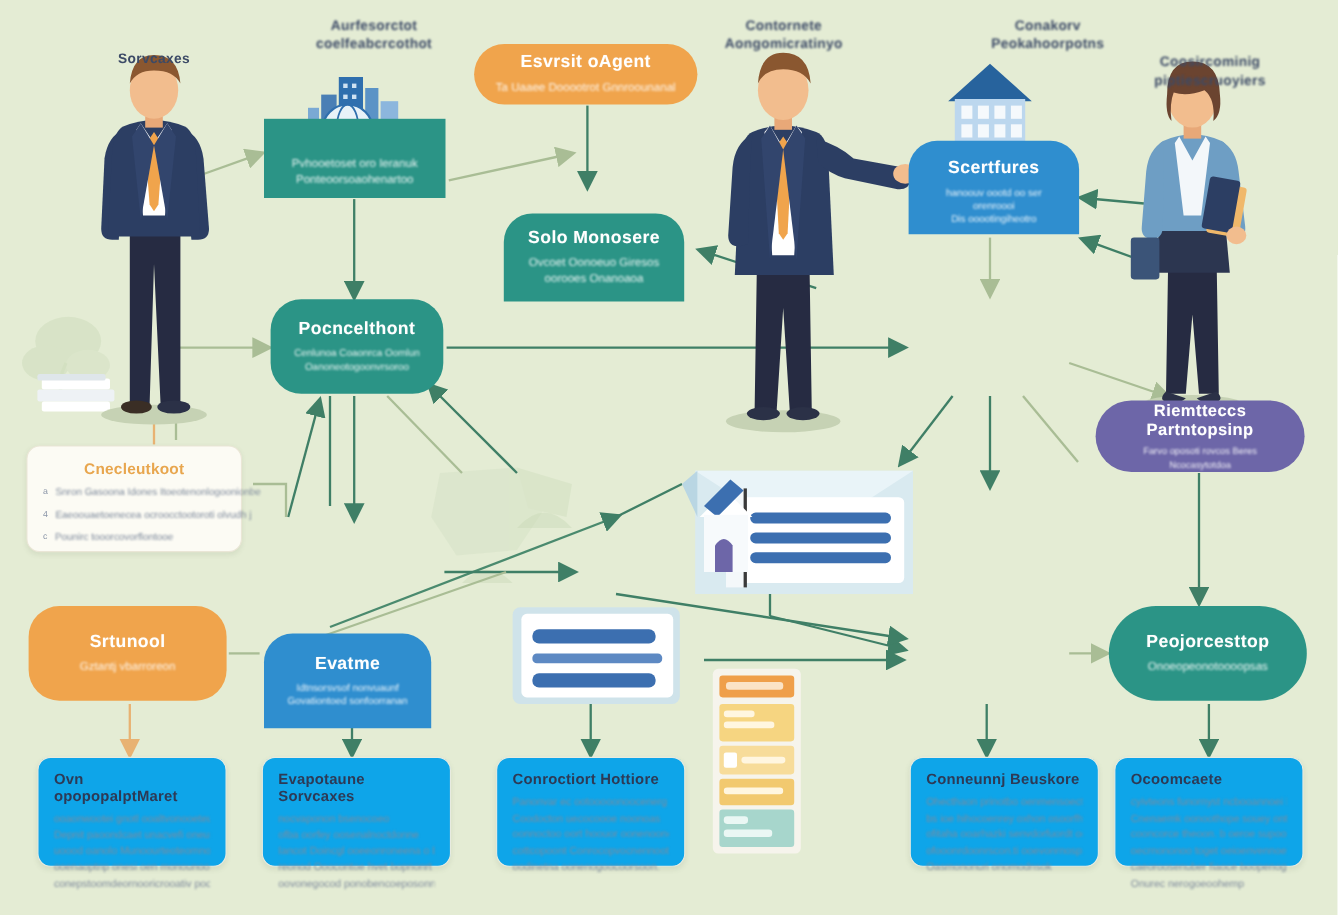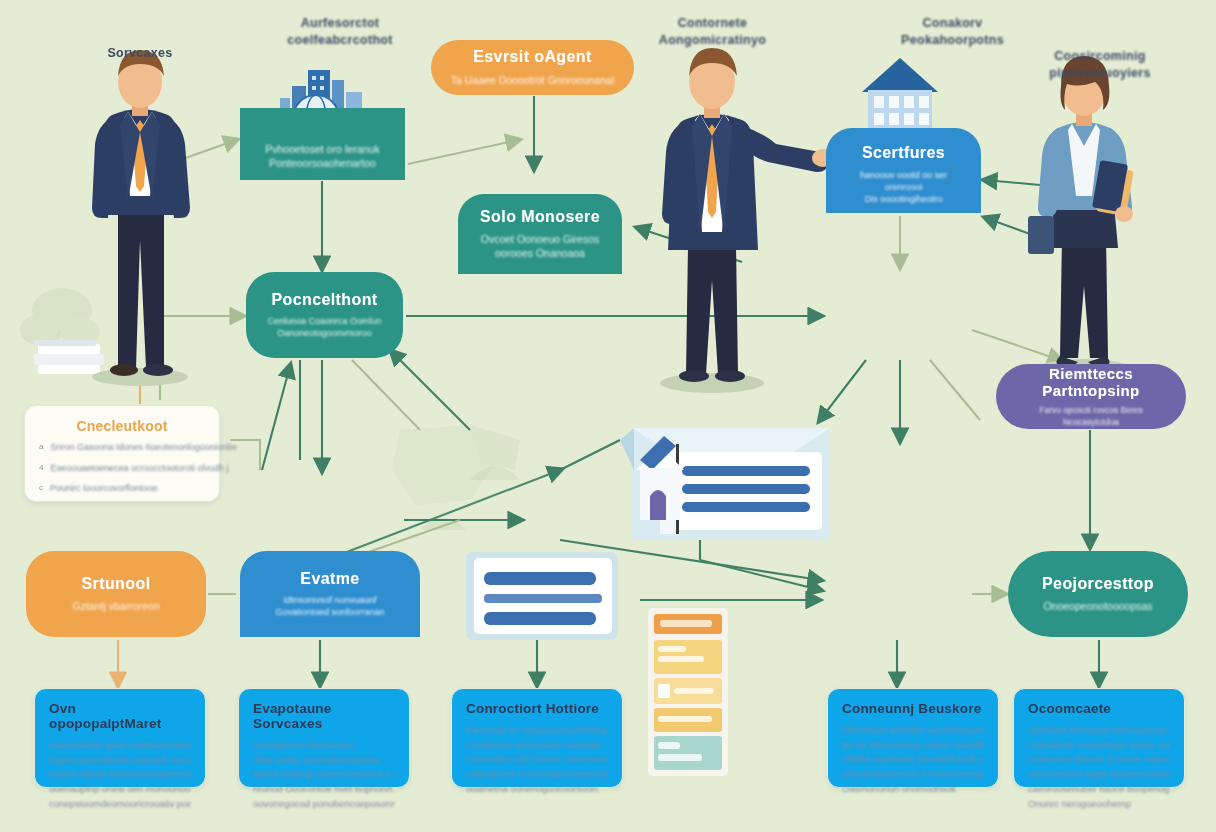--- a/index.html
+++ b/index.html
@@ -390,21 +390,21 @@
   <div class="node purple r-pill" style="left:996px;top:364px;width:190px;height:65px;justify-content:center;">
     <div class="n-title blur1" style="font-size:15px;">Riemtteccs Partntopsinp</div>
     <div class="n-sub blur2" style="font-size:8.5px;">Farvo oposoti rovcos Beres Ncocasytotdoa</div>
   </div>
 
   <div class="node orange r-soft" style="left:26px;top:551px;width:180px;height:86px;">
     <div class="n-title blur1">Srtunool</div>
     <div class="n-sub blur2">Gztantj vbarroreon</div>
   </div>
 
-  <div class="node blue r-top" style="left:240px;top:551px;width:180px;height:86px;text-align:center;">
+  <div class="node blue r-top" style="left:240px;top:576px;width:152px;height:86px;text-align:center;">
     <div class="n-title blur1">Evatme</div>
     <div class="n-sub blur2" style="white-space:pre-line;font-size:9px;">Idtnsorsvsof nonvuaunf
 Govationtoed sonfoorranan</div>
   </div>
 
 
   <div class="node teal r-pill" style="left:1008px;top:551px;width:180px;height:86px;">
     <div class="n-title blur1">Peojorcesttop</div>
     <div class="n-sub blur2">Onoeopeonotoooopsas</div>
   </div>

